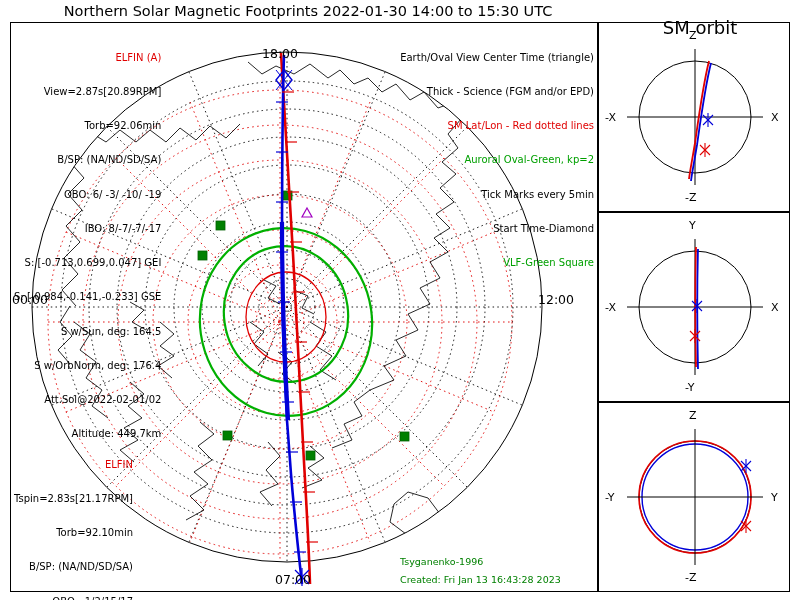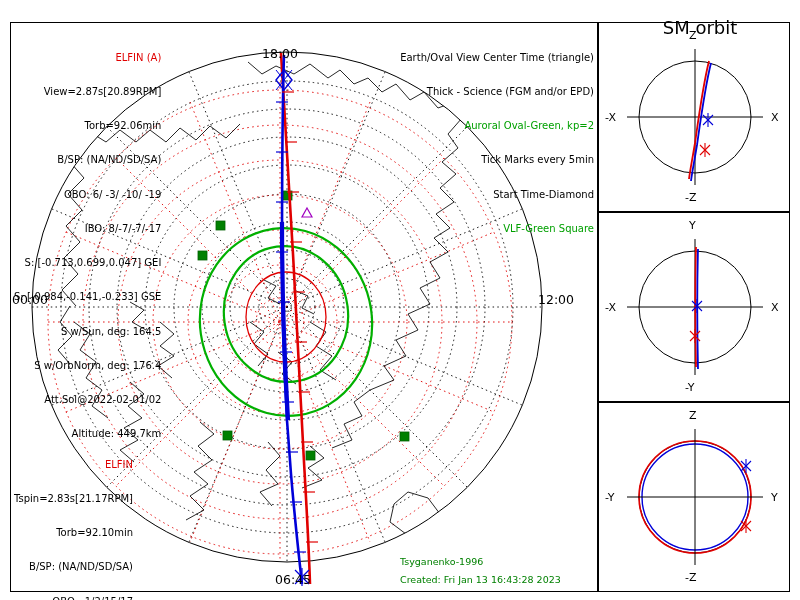--- a/index.html
+++ b/index.html
@@ -39,20 +39,21 @@
   .clocklab{position:absolute;font-size:12.5px;color:#000;white-space:nowrap;}
 
   .credit{position:absolute;font-size:9.5px;color:#008000;white-space:nowrap;}
   .tsy{position:absolute;font-size:9.5px;color:#008000;white-space:nowrap;}
 </style>
 </head>
 <body>
 
 <div id="root">
 
+  <div class="title">Northern Solar Magnetic Footprints 2022-01-30 14:00 to 15:30 UTC</div>
   <div class="orbit-title">SM orbit</div>
 
   <div id="mapPanel">
     <div id="mapBorder"></div>
 
     <svg width="588" height="570" viewBox="0 0 588 570" style="position:absolute;left:0;top:0;">
       <defs>
         <clipPath id="diskclip">
             <circle cx="277" cy="285" r="255"></circle>
           </clipPath>
@@ -205,21 +206,21 @@
       <g stroke="#0000d8" stroke-width="1.2">
         <line x1="285" y1="548" x2="299" y2="562"></line>
         <line x1="299" y1="548" x2="285" y2="562"></line>
         <line x1="292" y1="546" x2="292" y2="564"></line>
       </g>
     </svg>
 
     <div class="clocklab" style="left:252px;top:24px;">18:00</div>
     <div class="clocklab" style="left:2px;top:270px;">00:00</div>
     <div class="clocklab" style="left:528px;top:270px;">12:00</div>
-    <div class="clocklab" style="left:265px;top:550px;">06:45</div>
+    <div class="clocklab" style="left:265px;top:550px;">07:00</div>
 
     <div class="infoblock" style="left:4px;top:7px;">
       <div class="red">ELFIN (A)</div>
       <div class="black">View=2.87s[20.89RPM]</div>
       <div class="black">Torb=92.06min</div>
       <div class="black">B/SP: (NA/ND/SD/SA)</div>
       <div class="black">OBO: 6/ -3/ -10/ -19</div>
       <div class="black">IBO: 8/-7/-7/-17</div>
       <div class="black">S: [-0.713,0.699,0.047] GEI</div>
       <div class="black">S: [-0.984,-0.141,-0.233] GSE</div>
@@ -240,20 +241,21 @@
       
       
       
       
       
     </div>
 
     <div class="infoblock" style="left:308px;top:7px;width:276px;">
       <div class="black">Earth/Oval View Center Time (triangle)</div>
       <div class="black">Thick - Science (FGM and/or EPD)</div>
+      <div class="red">SM Lat/Lon - Red dotted lines</div>
       <div class="green">Auroral Oval-Green, kp=2</div>
       <div class="black">Tick Marks every 5min</div>
       <div class="black">Start Time-Diamond</div>
       <div class="green">VLF-Green Square</div>
     </div>
 
     <div class="tsy" style="left:390px;top:534px;">Tsyganenko-1996</div>
     <div class="credit" style="left:390px;top:552px;">Created: Fri Jan 13 16:43:28 2023</div>
   </div>
 

